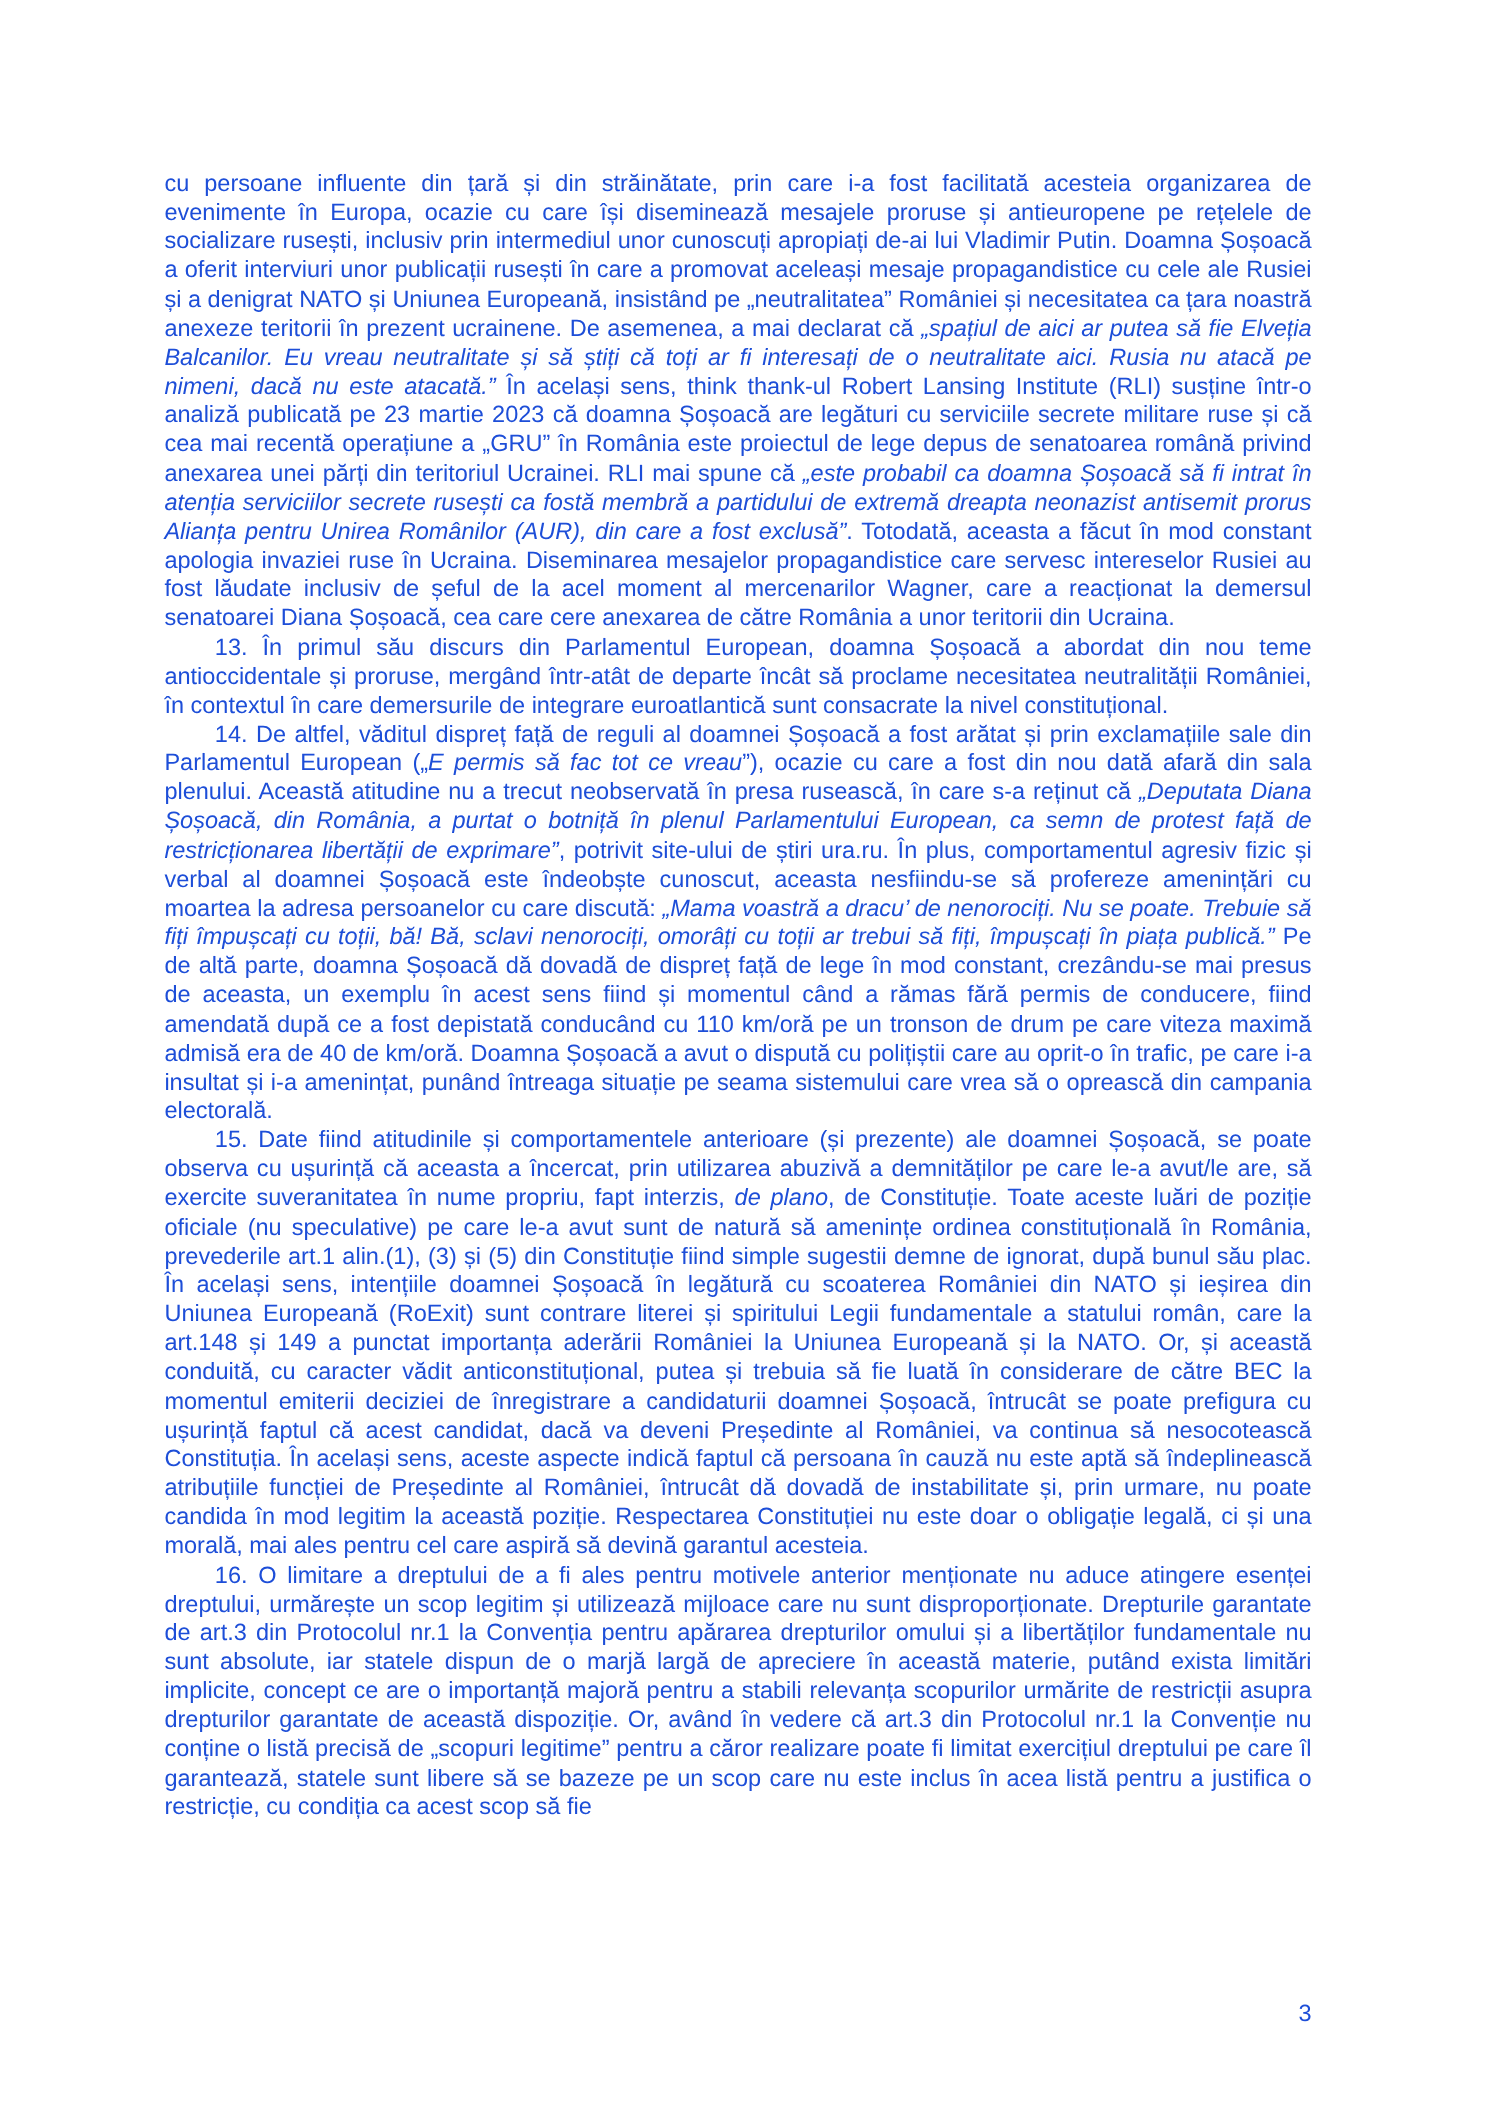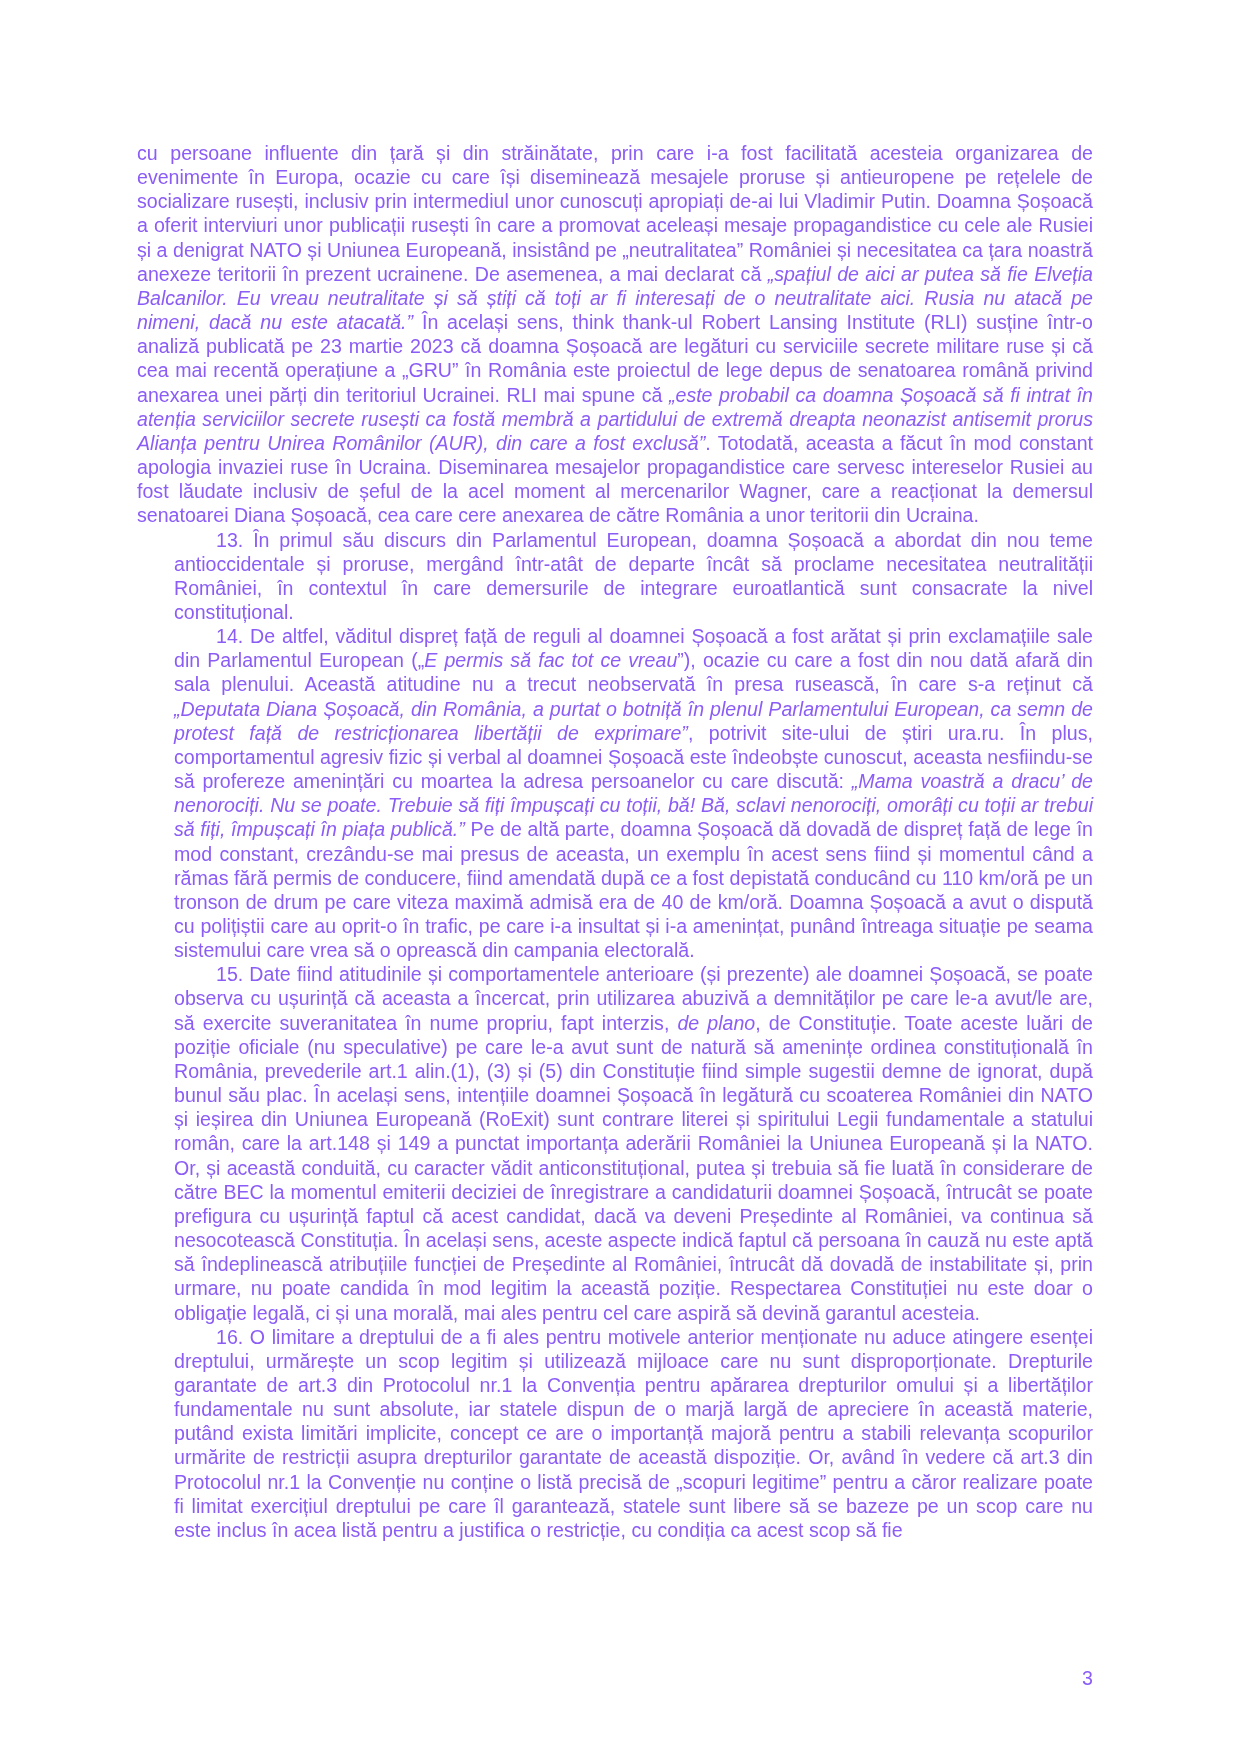--- a/index.html
+++ b/index.html
@@ -7,39 +7,38 @@
     padding: 0;
     background: #ffffff;
   }
   .page {
     position: relative;
     width: 1241px;
     height: 1755px;
     background: #ffffff;
     overflow: hidden;
     font-family: "Liberation Sans", sans-serif;
-    color: #8b5cf6;
+    color: #1d4ed8;
   }
   .doc-text {
     position: absolute;
     left: 137px;
     top: 141px;
     width: 956px;
     font-size: 19.6px;
     line-height: 24.15px;
     text-align: justify;
     letter-spacing: 0;
   }
   .doc-text p.para {
     margin: 0;
     padding: 0;
   }
   .doc-text p.para.indent {
     text-indent: 42px;
-    margin-left: 37px;
   }
   .doc-text em {
     font-style: italic;
   }
   .page-number {
     position: absolute;
     left: 137px;
     top: 1666px;
     width: 956px;
     text-align: right;

